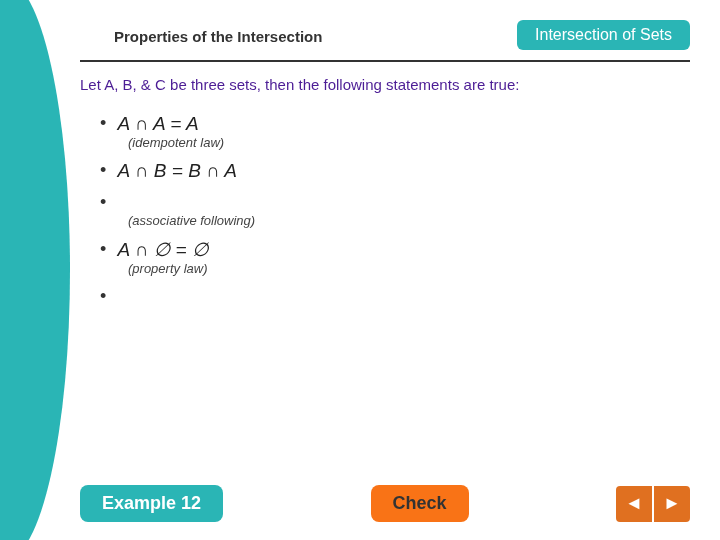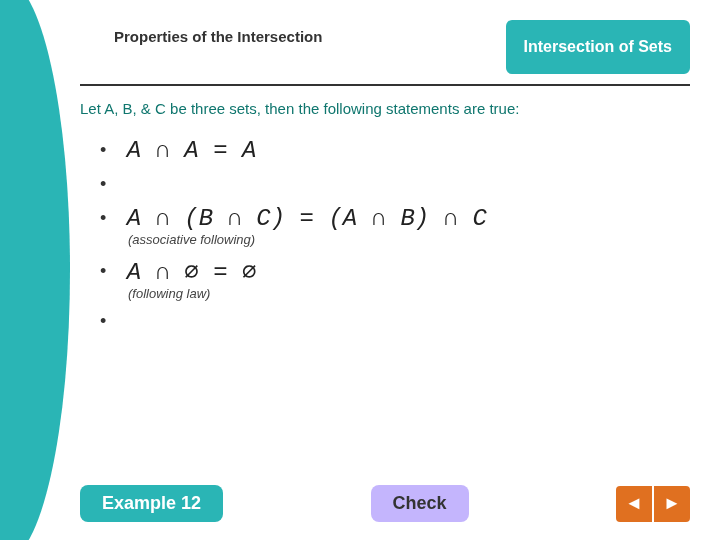--- a/index.html
+++ b/index.html
@@ -45,37 +45,37 @@
       font-size: 15px;
       font-weight: bold;
       color: #333;
       padding-top: 8px;
     }
 
     .title-box {
       background: #2ab5b5;
       color: white;
       font-size: 16px;
-      font-weight: bold;
-      padding: 18px 18px;
+      font-weight: normal;
+      padding: 6px 18px;
       border-radius: 6px;
       text-align: center;
     }
 
     
     .divider {
       border: none;
       border-top: 2px solid #333;
       margin: 4px 0 12px 0;
     }
 
     
     .intro-text {
       font-size: 15px;
-      color: #0f766e;
+      color: #4c1d95;
       margin-bottom: 16px;
       line-height: 1.5;
     }
 
     
     .properties-list {
       list-style: none;
       padding-left: 20px;
     }
 
@@ -101,24 +101,23 @@
 
     .prop-label {
       font-size: 13px;
       color: #444;
       margin-left: 28px;
       font-style: italic;
     }
 
     
     .math {
-      font-size: 24px;
+      font-size: 19px;
       font-style: italic;
       color: #222;
-      font-family: Liberation Mono, monospace;
     }
 
     
     .footer {
       position: absolute;
       bottom: 18px;
       left: 0;
       right: 0;
       display: flex;
       justify-content: space-between;
@@ -131,21 +130,21 @@
       color: white;
       font-size: 18px;
       font-weight: bold;
       padding: 8px 22px;
       border: none;
       border-radius: 8px;
       cursor: pointer;
     }
 
     .btn-check {
-      background: #c4b5fd;
+      background: #f97316;
       color: #333;
       font-size: 18px;
       font-weight: bold;
       padding: 8px 22px;
       border: none;
       border-radius: 8px;
       cursor: pointer;
     }
 
     .nav-arrows {
@@ -189,39 +188,40 @@
   <hr class="divider">
 
   <div class="intro-text">Let A, B, &amp; C be three sets, then the following statements are true:</div>
 
   <ul class="properties-list">
     <li>
       <div class="prop-row">
         <span class="bullet">•</span>
         <span class="math">&nbsp;<i>A</i> ∩ <i>A</i> = <i>A</i></span>
       </div>
-    </li>
-    <li>
-      <div class="prop-row">
-        <span class="bullet">•</span>
-      </div>
-    </li>
-    <li>
-      <div class="prop-row">
-        <span class="bullet">•</span>
-        <span class="math">&nbsp;<i>A</i> ∩ (<i>B</i> ∩ <i>C</i>) = (<i>A</i> ∩ <i>B</i>) ∩ <i>C</i></span>
+      <div class="prop-label">(idempotent law)</div>
+    </li>
+    <li>
+      <div class="prop-row">
+        <span class="bullet">•</span>
+        <span class="math">&nbsp;<i>A</i> ∩ <i>B</i> = <i>B</i> ∩ <i>A</i></span>
+      </div>
+    </li>
+    <li>
+      <div class="prop-row">
+        <span class="bullet">•</span>
       </div>
       <div class="prop-label">(associative following)</div>
     </li>
     <li>
       <div class="prop-row">
         <span class="bullet">•</span>
         <span class="math">&nbsp;<i>A</i> ∩ ∅ = ∅</span>
       </div>
-      <div class="prop-label">(following law)</div>
+      <div class="prop-label">(property law)</div>
     </li>
     <li>
       <div class="prop-row">
         <span class="bullet">•</span>
       </div>
     </li>
   </ul>
 </div>
 
 <div class="footer">

